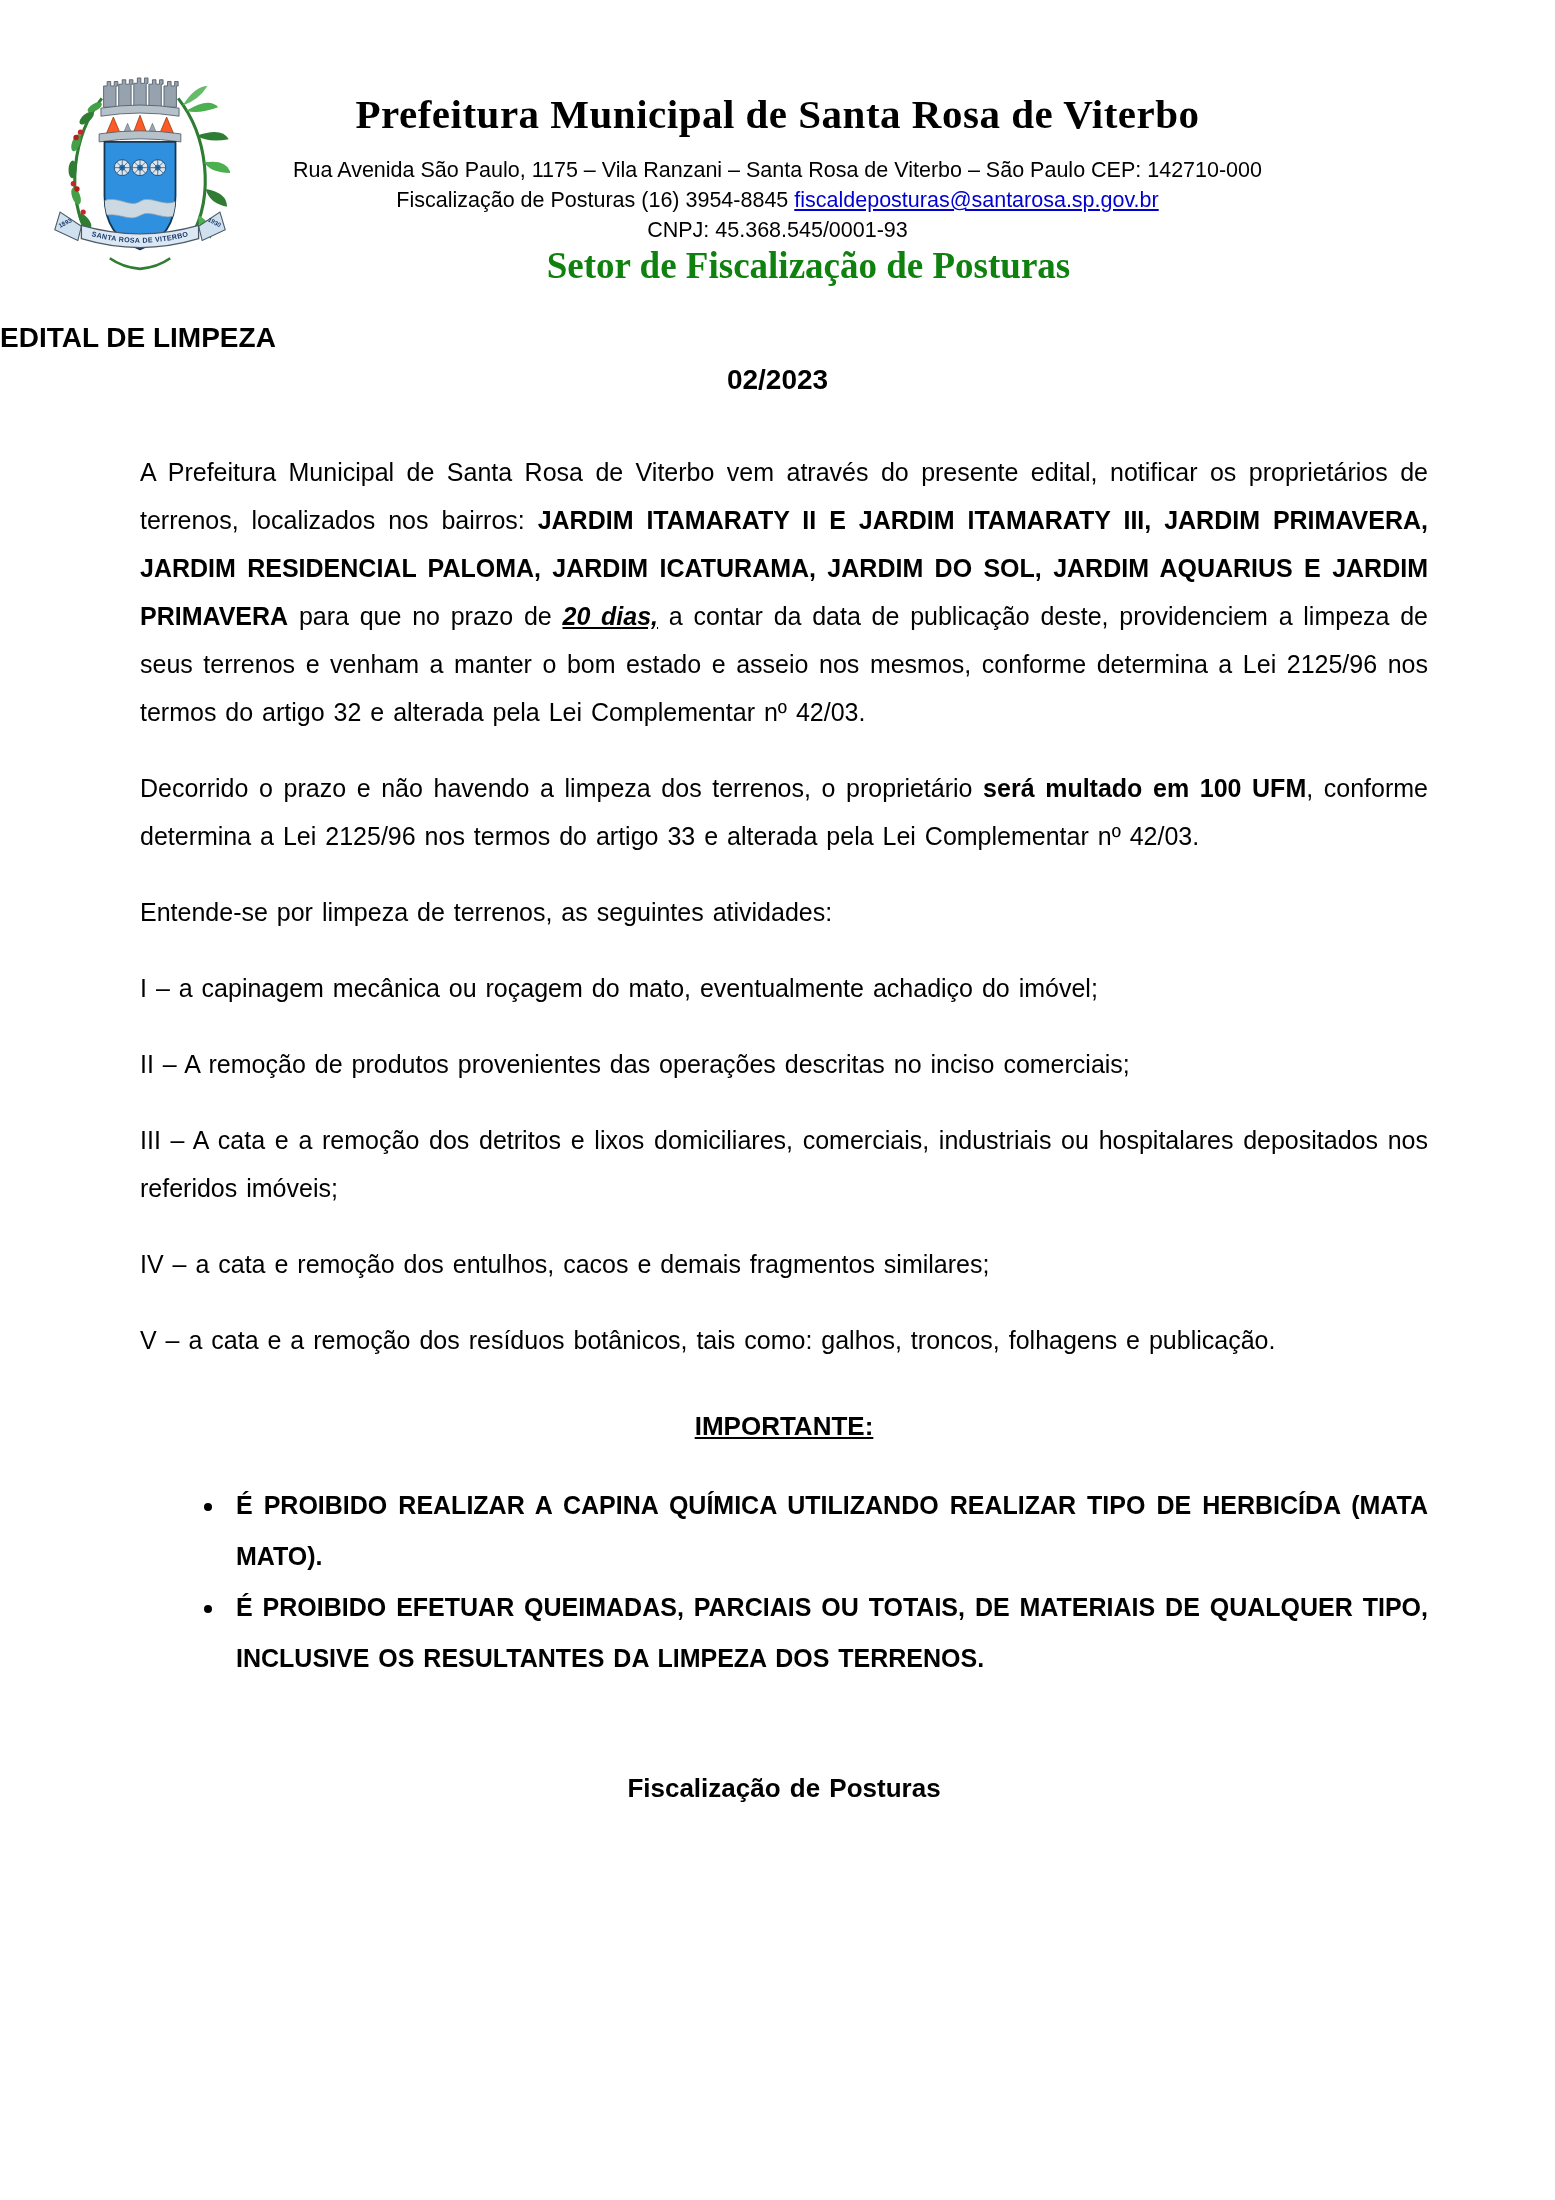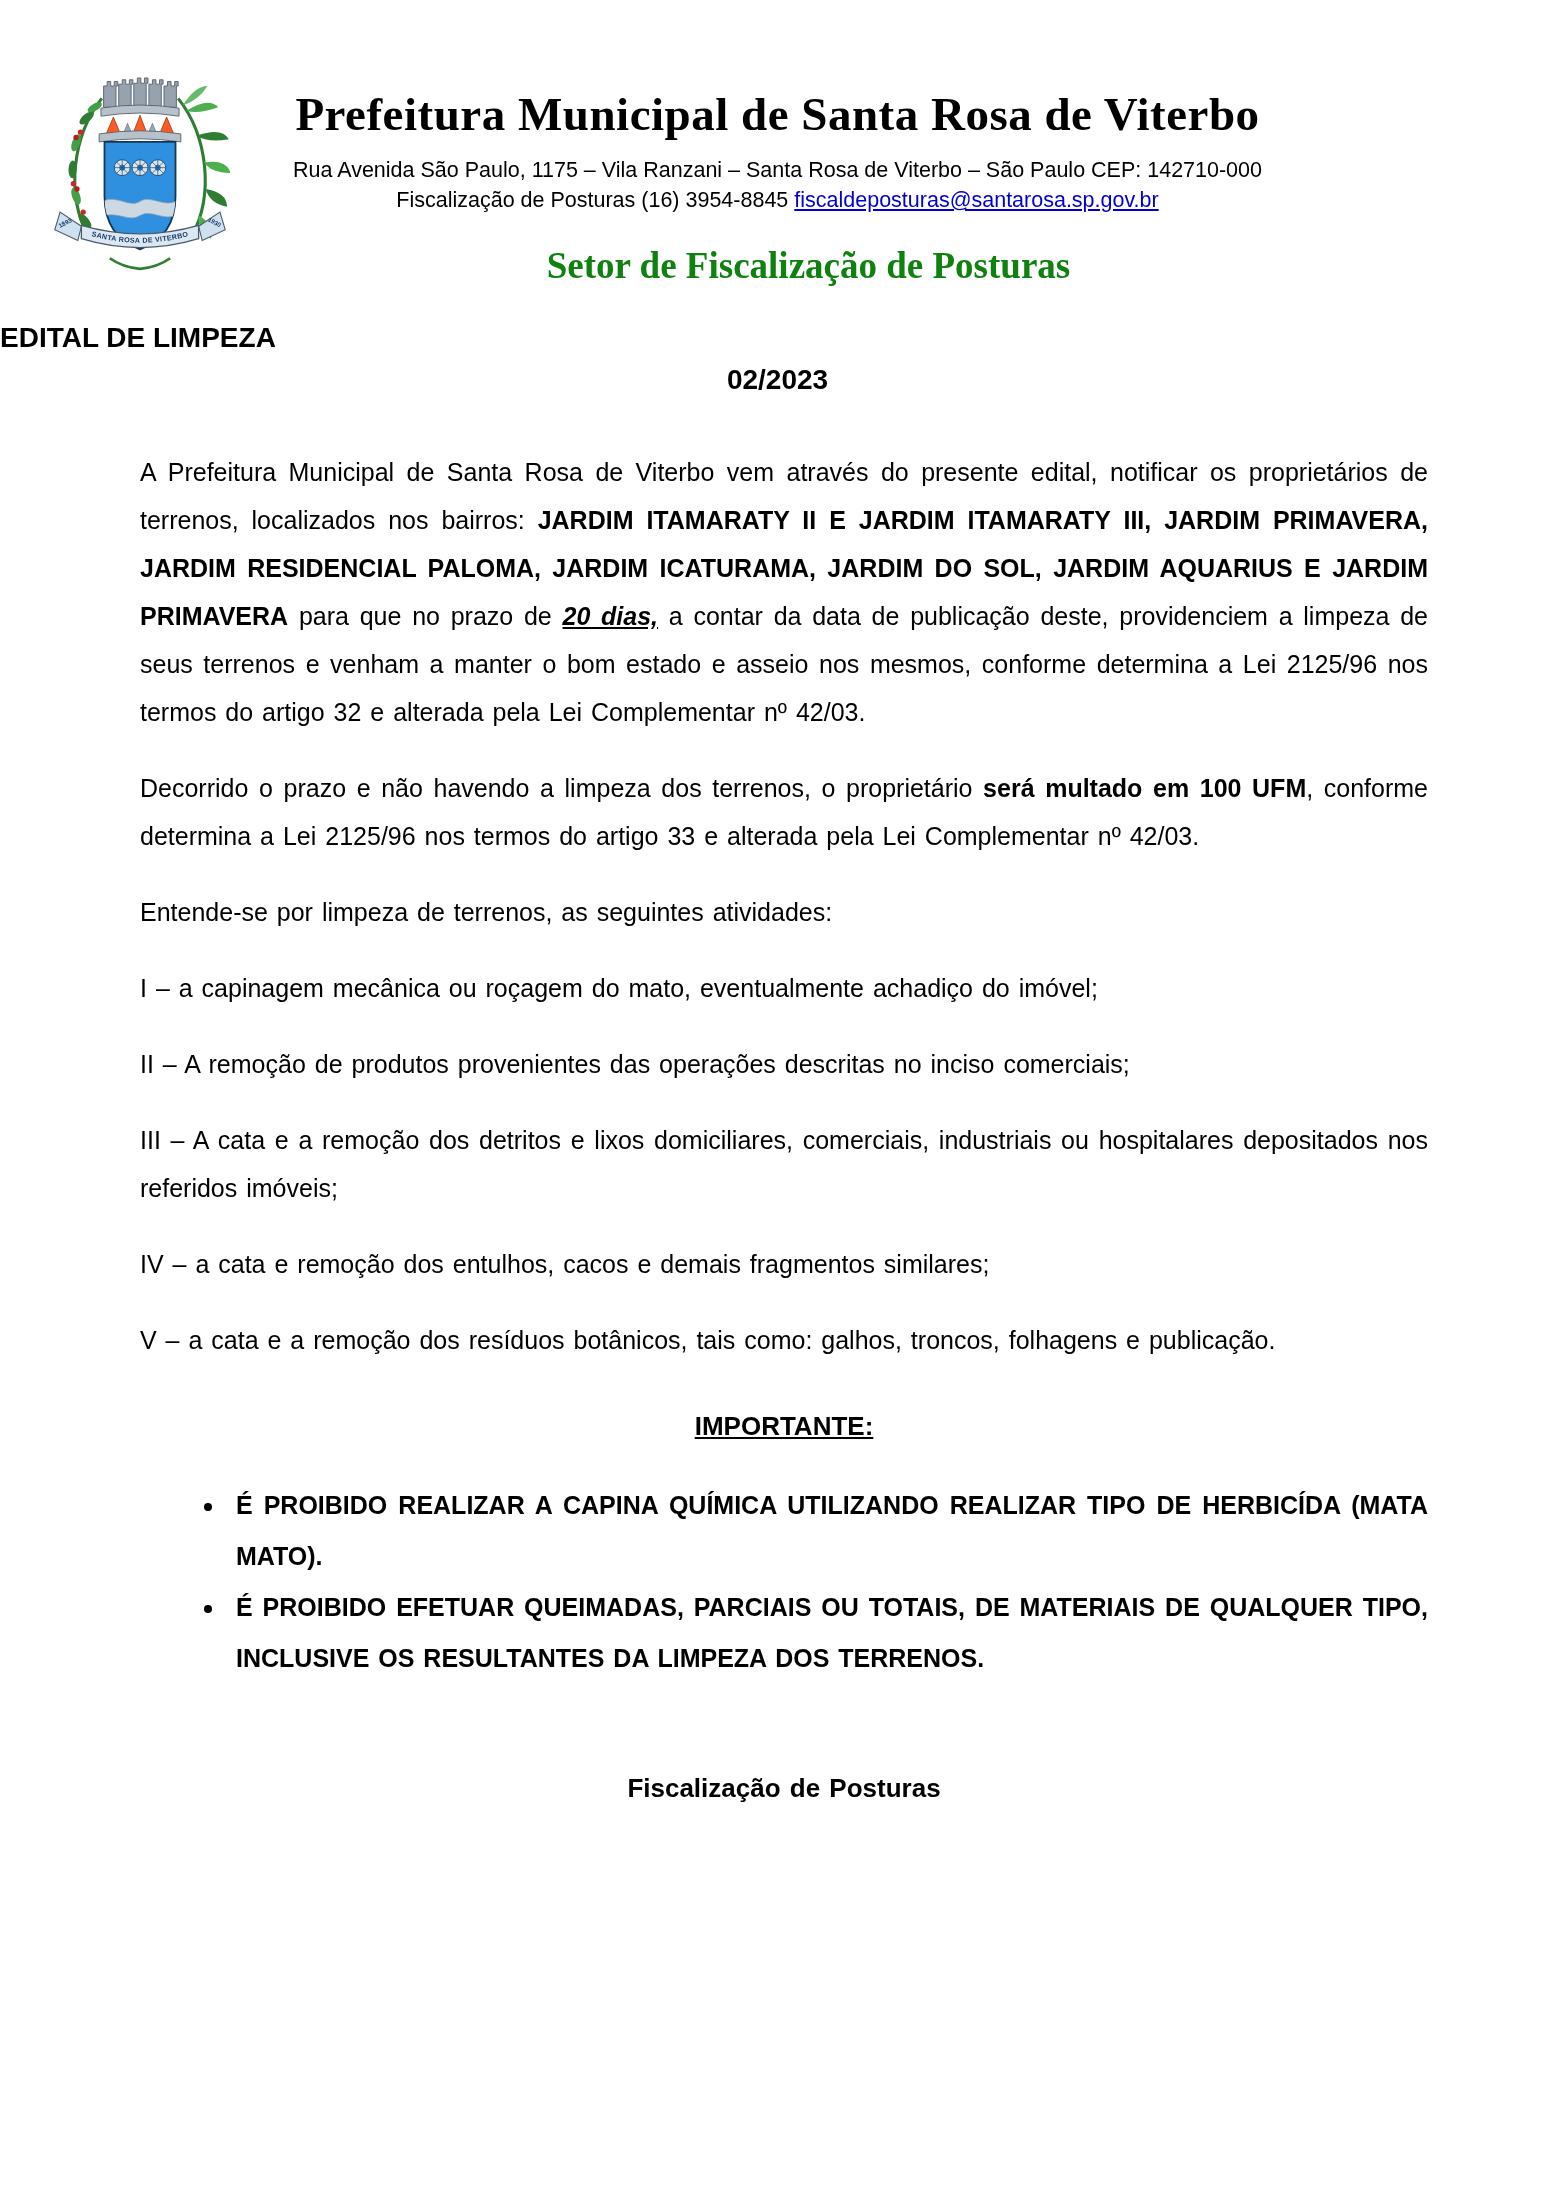--- a/index.html
+++ b/index.html
@@ -11,21 +11,21 @@
     font-family:"Liberation Sans",sans-serif;
     color:#000;
     overflow:hidden;
   }
   
   .crest{position:absolute;left:50px;top:54px;width:180px;height:222px;}
   .org-name{
     position:absolute;top:88px;left:0;width:100%;
     text-align:center;
     font-family:"Liberation Serif",serif;
-    font-weight:700;font-size:47px;line-height:52px;letter-spacing:.5px;
+    font-weight:700;font-size:41px;line-height:52px;letter-spacing:.5px;
   }
   .addr{
     position:absolute;left:0;width:100%;text-align:center;
     font-family:Liberation Sans, sans-serif;font-size:21.5px;line-height:26px;
   }
   .addr1{top:157px;}
   .addr2{top:187px;}
   .cnpj{top:217px;}
   .email-link{color:#0000d0;text-decoration:underline;cursor:pointer;}
   .dept{
@@ -161,20 +161,21 @@
       <text x="10" y="196" font-family="Liberation Sans, sans-serif" font-size="7" font-weight="bold" fill="#1a3a6b" transform="rotate(-28 10 196)">1893</text>
       <text x="176" y="188" font-family="Liberation Sans, sans-serif" font-size="7" font-weight="bold" fill="#1a3a6b" transform="rotate(28 176 188)">1930</text>
     </g>
   </svg>
 
   <div class="org-name">Prefeitura Municipal de Santa Rosa de Viterbo</div>
   <div class="addr addr1">Rua Avenida São Paulo, 1175 – Vila Ranzani – Santa Rosa de Viterbo – São Paulo CEP: 142710-000</div>
   <div class="addr addr2">
     <span>Fiscalização de Posturas (16) 3954-8845 </span><a class="email-link">fiscaldeposturas@santarosa.sp.gov.br</a>
   </div>
+  <div class="addr cnpj">CNPJ: 45.368.545/0001-93</div>
   <div class="dept">Setor de Fiscalização de Posturas</div>
 
   <div class="doc-title">EDITAL DE LIMPEZA</div>
   <div class="doc-number">02/2023</div>
 
   <div class="doc-body">
     <div>
         <p class="para"><span>A Prefeitura Municipal de Santa Rosa de Viterbo vem através do presente edital, notificar os proprietários de terrenos, localizados nos bairros: </span><span class="b">JARDIM ITAMARATY II E JARDIM ITAMARATY III, JARDIM PRIMAVERA, JARDIM RESIDENCIAL PALOMA, JARDIM ICATURAMA, JARDIM DO SOL, JARDIM AQUARIUS E JARDIM PRIMAVERA</span><span> para que no prazo de </span><span class="b i u">20 dias,</span><span> a contar da data de publicação deste, providenciem a limpeza de seus terrenos e venham a manter o bom estado e asseio nos mesmos, conforme determina a Lei 2125/96 nos termos do artigo 32 e alterada pela Lei Complementar nº 42/03.</span></p>
         <p class="para"><span>Decorrido o prazo e não havendo a limpeza dos terrenos, o proprietário </span><span class="b">será multado em 100 UFM</span><span>, conforme determina a Lei 2125/96 nos termos do artigo 33 e alterada pela Lei Complementar nº 42/03.</span></p>
         <p class="para"><span>Entende-se por limpeza de terrenos, as seguintes atividades:</span></p>

